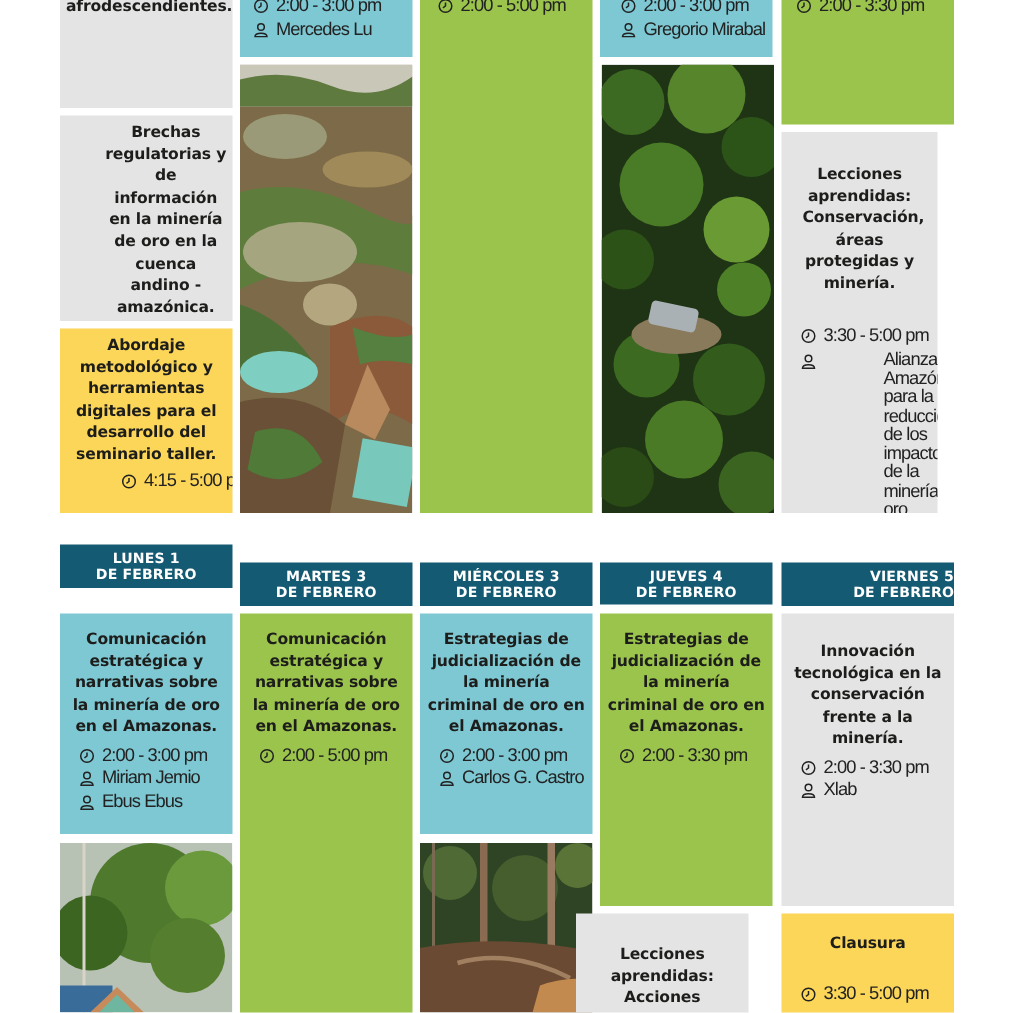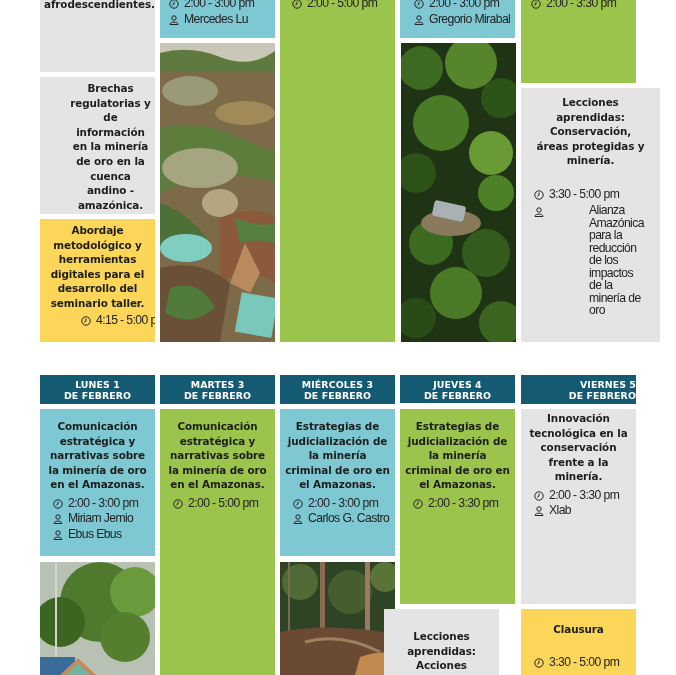--- a/index.html
+++ b/index.html
@@ -200,21 +200,21 @@
           <span class="ico">
             <svg>
               <use href="#clock"></use>
             </svg>
           </span>
           <span>2:00 - 3:30 pm</span>
         </div>
     </div>
   </div>
 
-  <div class="card c-gray" style="left:521px; top:88px; width:139px; height:254px; padding-top:7px;">
+  <div class="card c-gray" style="left:521px; top:88px; width:104px; height:254px; padding-top:21px;">
     <div class="title" style="padding:0 14px;">Lecciones aprendidas: Conservación, áreas protegidas y minería.</div>
     <div class="meta" style="padding-left:13px; margin-top:19px;">
       <div class="row">
           <span class="ico">
             <svg>
               <use href="#clock"></use>
             </svg>
           </span>
           <span>3:30 - 5:00 pm</span>
         </div>
@@ -224,21 +224,21 @@
               <use href="#person"></use>
             </svg>
           </span>
           <span>Alianza Amazónica para la reducción de los impactos de la minería de oro</span>
         </div>
     </div>
   </div>
 </div>
 
 <div>
-  <div class="hdr" style="left:40px; top:375px; width:115px; height:29px;">
+  <div class="hdr" style="left:40px; top:363px; width:115px; height:29px;">
     <div>LUNES 1</div>
     <div>DE FEBRERO</div>
   </div>
   <div class="hdr" style="left:160px; top:375px; width:115px; height:29px;">
     <div>MARTES 3</div>
     <div>DE FEBRERO</div>
   </div>
   <div class="hdr" style="left:280px; top:375px; width:115px; height:29px;">
     <div>MIÉRCOLES 3</div>
     <div>DE FEBRERO</div>
@@ -362,21 +362,21 @@
           </span>
           <span>2:00 - 3:30 pm</span>
         </div>
     </div>
   </div>
 
   <div class="card c-gray" style="left:384px; top:609px; width:115px; height:66px; padding-top:20px;">
     <div class="title" style="padding:0 10px;">Lecciones aprendidas: Acciones colaborativas</div>
   </div>
 
-  <div class="card c-gray" style="left:521px; top:409px; width:115px; height:195px; padding-top:2px;">
+  <div class="card c-gray" style="left:521px; top:409px; width:115px; height:195px; padding-top:18px;">
     <div class="title" style="padding:0 6px;">Innovación tecnológica en la conservación frente a la minería.</div>
     <div class="meta" style="padding-left:13px; margin-top:4px;">
       <div class="row">
           <span class="ico">
             <svg>
               <use href="#clock"></use>
             </svg>
           </span>
           <span>2:00 - 3:30 pm</span>
         </div>

